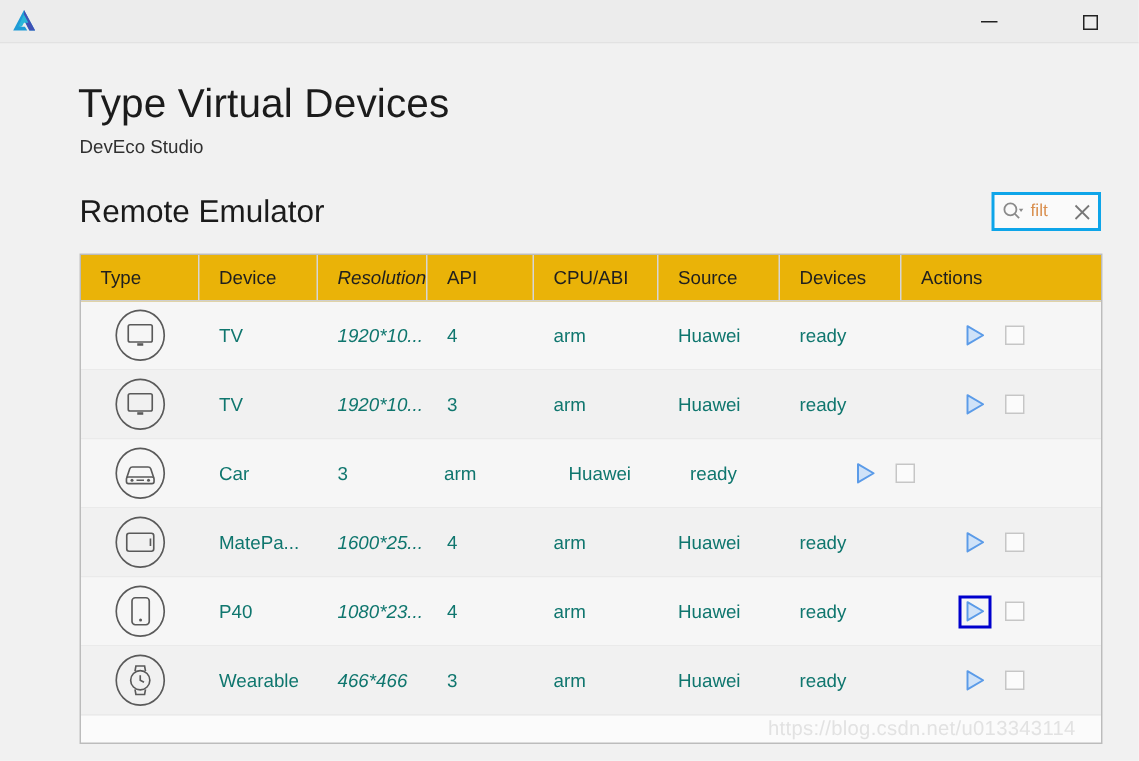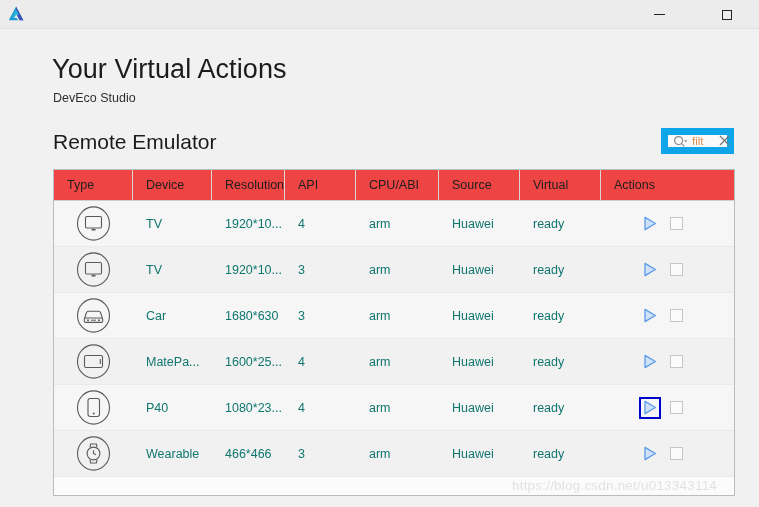--- a/index.html
+++ b/index.html
@@ -60,22 +60,22 @@
     position: absolute; left: 53px; top: 101px;
     font-size: 21px; color: #1b1b1b;
     white-space: nowrap;
   }
 
   
   #filter-box {
     position: absolute; left: 661px; top: 99px;
     width: 73px; height: 26px;
     background: #fafafa;
-    border: 7px solid #0ea5e9;
-    display: flex; align-items: flex-start;
+    border: 2px solid #0ea5e9;
+    display: flex; align-items: center;
   }
   #filter-search-icon { margin-left: 5px; flex: none; display: block; }
   #filter-input {
     flex: 1 1 auto;
     border: 0; outline: 0; background: transparent;
     font-family: "Liberation Sans", sans-serif;
     font-size: 11.5px;
     color: #d98f4e;
     width: 26px;
     margin-left: 4px;
@@ -91,21 +91,21 @@
   #table-wrap {
     position: absolute; left: 53px; top: 140px;
     width: 682px; height: 327px;
     background: #fbfbfb;
     border: 1px solid #bcbcbc;
     overflow: hidden;
   }
   #table-head {
     position: relative;
     height: 31px;
-    background: #ef4444;
+    background: #eab308;
     border-bottom: 1px solid #cfcfcf;
     display: flex;
   }
   .th {
     position: relative;
     font-size: 12.5px;
     color: #1f1f1f;
     display: flex; align-items: center;
     padding-left: 13px;
     border-right: 1px solid #d6d6d6;
@@ -128,21 +128,21 @@
     padding-left: 13px;
     white-space: nowrap;
     overflow: hidden;
   }
   .cell.type-cell { padding-left: 0; justify-content: center; }
   .cell.actions-cell { padding-left: 38px; }
 
   
   .c-type   { width: 79px; flex: none; }
   .c-device { width: 79px; flex: none; }
-  .c-res    { width: 73px; flex: none; }
+  .c-res    { width: 73px; flex: none; font-style: italic; }
   .c-api    { width: 71px; flex: none; }
   .c-cpu    { width: 83px; flex: none; }
   .c-source { width: 81px; flex: none; }
   .c-status { width: 81px; flex: none; }
   .c-action { width: 135px; flex: none; }
 
   
   .dev-icon { display: block; }
 
   
@@ -182,21 +182,21 @@
   <div class="winbtn" id="btn-min">
     <span class="glyph-min"></span>
   </div>
   <div class="winbtn" id="btn-max">
     <span class="glyph-max"></span>
   </div>
 </div>
 
 <div id="page">
 
-  <div id="page-title">Your Virtual Actions</div>
+  <div id="page-title">Type Virtual Devices</div>
   <div id="page-subtitle">DevEco Studio</div>
   <div id="section-title">Remote Emulator</div>
 
   <div id="filter-box">
     <svg id="filter-search-icon" width="15" height="14" viewBox="0 0 15 14">
       <circle cx="5.6" cy="5.6" r="4" fill="none" stroke="#8a8a8a" stroke-width="1.2"></circle>
       <line x1="8.6" y1="8.6" x2="11.4" y2="11.4" stroke="#8a8a8a" stroke-width="1.2"></line>
       <path d="M11.2 5.2 L14.2 5.2 L12.7 7.4 Z" fill="#8a8a8a"></path>
     </svg>
     <input id="filter-input" type="text" value="filt" placeholder="filt" style="">
@@ -207,21 +207,21 @@
   </div>
 
   <div id="table-wrap">
     <div id="table-head">
       <div class="th c-type">Type</div>
       <div class="th c-device">Device</div>
       <div class="th c-res">Resolution</div>
       <div class="th c-api">API</div>
       <div class="th c-cpu">CPU/ABI</div>
       <div class="th c-source">Source</div>
-      <div class="th c-status">Virtual</div>
+      <div class="th c-status">Devices</div>
       <div class="th c-action">Actions</div>
     </div>
     <div id="table-body">
         <div class="row">
           <div class="cell type-cell c-type">
             <span>
               <svg class="dev-icon" width="37" height="37" viewBox="0 0 37 37">
                 <ellipse cx="18.5" cy="18.5" rx="16" ry="16.6" fill="none" stroke="#5a5a5a" stroke-width="1.1"></ellipse>
                 <rect x="10.5" y="11.5" width="16" height="11.5" rx="1.2" fill="none" stroke="#5a5a5a" stroke-width="1.1"></rect>
                 <rect x="16.5" y="23.8" width="4" height="1.7" fill="#5a5a5a"></rect>
@@ -275,21 +275,20 @@
                 <ellipse cx="18.5" cy="18.5" rx="16" ry="16.6" fill="none" stroke="#5a5a5a" stroke-width="1.1"></ellipse>
                 <path d="M9.5 21.5 L11.5 15.5 Q12 14.3 13.3 14.3 L23.7 14.3 Q25 14.3 25.5 15.5 L27.5 21.5" fill="none" stroke="#5a5a5a" stroke-width="1.1"></path>
                 <rect x="9.3" y="21" width="18.4" height="4.4" rx="1.4" fill="none" stroke="#5a5a5a" stroke-width="1.1"></rect>
                 <circle cx="13" cy="23.2" r="1" fill="#5a5a5a"></circle>
                 <circle cx="24" cy="23.2" r="1" fill="#5a5a5a"></circle>
                 <line x1="16" y1="23.2" x2="21" y2="23.2" stroke="#5a5a5a" stroke-width="1"></line>
               </svg>
             </span>
           </div>
           <div class="cell c-device">Car</div>
-          <div class="cell c-res">1680*630</div>
           <div class="cell c-api">3</div>
           <div class="cell c-cpu">arm</div>
           <div class="cell c-source">Huawei</div>
           <div class="cell c-status">ready</div>
           <div class="cell actions-cell c-action">
             <span class="play-btn">
               <svg width="14" height="15" viewBox="0 0 14 15">
                 <path d="M2 1.4 L12.4 7.5 L2 13.6 Z" fill="#cfe2f8" stroke="#5b9be8" stroke-width="1.3" stroke-linejoin="round"></path>
               </svg>
             </span>

